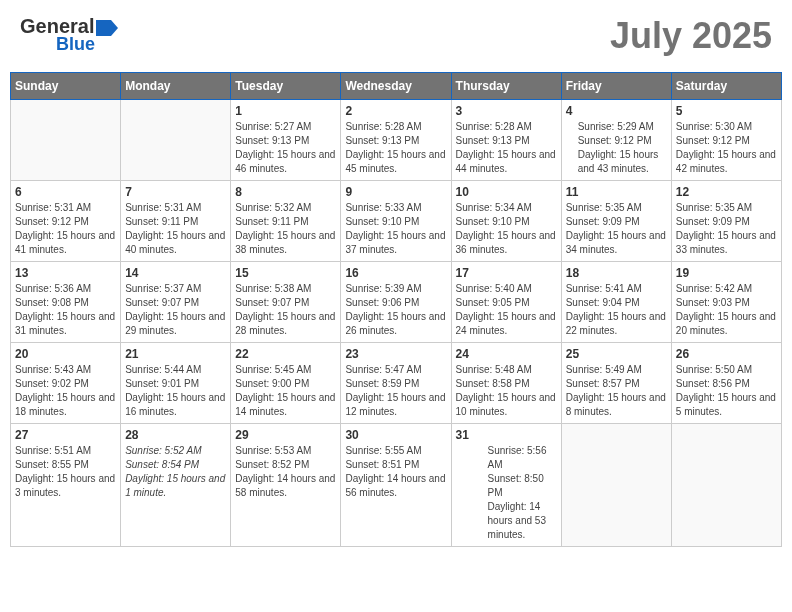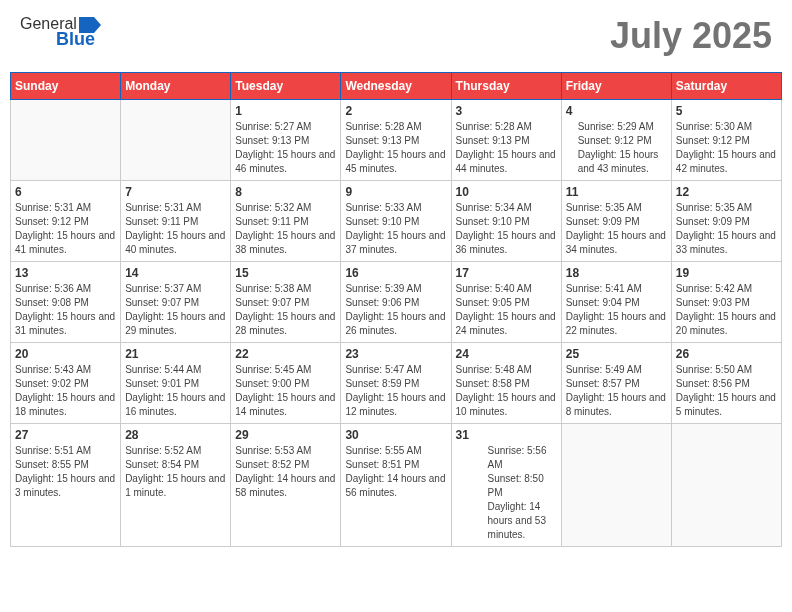--- a/index.html
+++ b/index.html
@@ -37,21 +37,21 @@
     .location-title {
       font-size: 16px;
       color: #555;
     }
     .calendar {
       width: 100%;
       border-collapse: collapse;
       font-size: 11px;
     }
     .calendar th {
-      background: #ef4444;
+      background: #737373;
       color: #fff;
       padding: 6px 4px;
       text-align: left;
       font-size: 12px;
       border: 1px solid #1565c0;
     }
     .calendar td {
       border: 1px solid #ccc;
       vertical-align: top;
       padding: 4px;
@@ -74,21 +74,21 @@
       color: #444;
       line-height: 1.4;
     }
   </style>
 </head>
 <body>
 
 <div class="header">
   <div class="logo">
     <div class="logo-row">
-      <span style="font-size:16px;font-weight:normal;color:#333;">General</span>
+      <span style="font-size:20px;font-weight:bold;color:#333;">General</span>
       <svg width="22" height="16" viewBox="0 0 22 16" style="margin-left:2px;margin-top:2px;">
         <polygon points="0,0 15,0 22,8 15,16 0,16" fill="#1565c0"></polygon>
       </svg>
     </div>
     <span style="font-size:18px;font-weight:bold;color:#1565c0;margin-top:-4px;margin-left:36px;">Blue</span>
   </div>
   <div class="title-section">
     <div class="month-title">July 2025</div>
   </div>
 </div>
@@ -274,21 +274,21 @@
       </tr>
       <tr>
         <td>
           <span class="day-number">27</span>
           <div class="day-info" style="white-space: pre-line;">Sunrise: 5:51 AM
 Sunset: 8:55 PM
 Daylight: 15 hours and 3 minutes.</div>
         </td>
         <td>
           <span class="day-number">28</span>
-          <div class="day-info" style="white-space: pre-line;">Sunrise: 5:52 AM
+          <div class="day-info" style="white-space: pre-line; font-style: italic;">Sunrise: 5:52 AM
 Sunset: 8:54 PM
 Daylight: 15 hours and 1 minute.</div>
         </td>
         <td>
           <span class="day-number">29</span>
           <div class="day-info" style="white-space: pre-line;">Sunrise: 5:53 AM
 Sunset: 8:52 PM
 Daylight: 14 hours and 58 minutes.</div>
         </td>
         <td>

